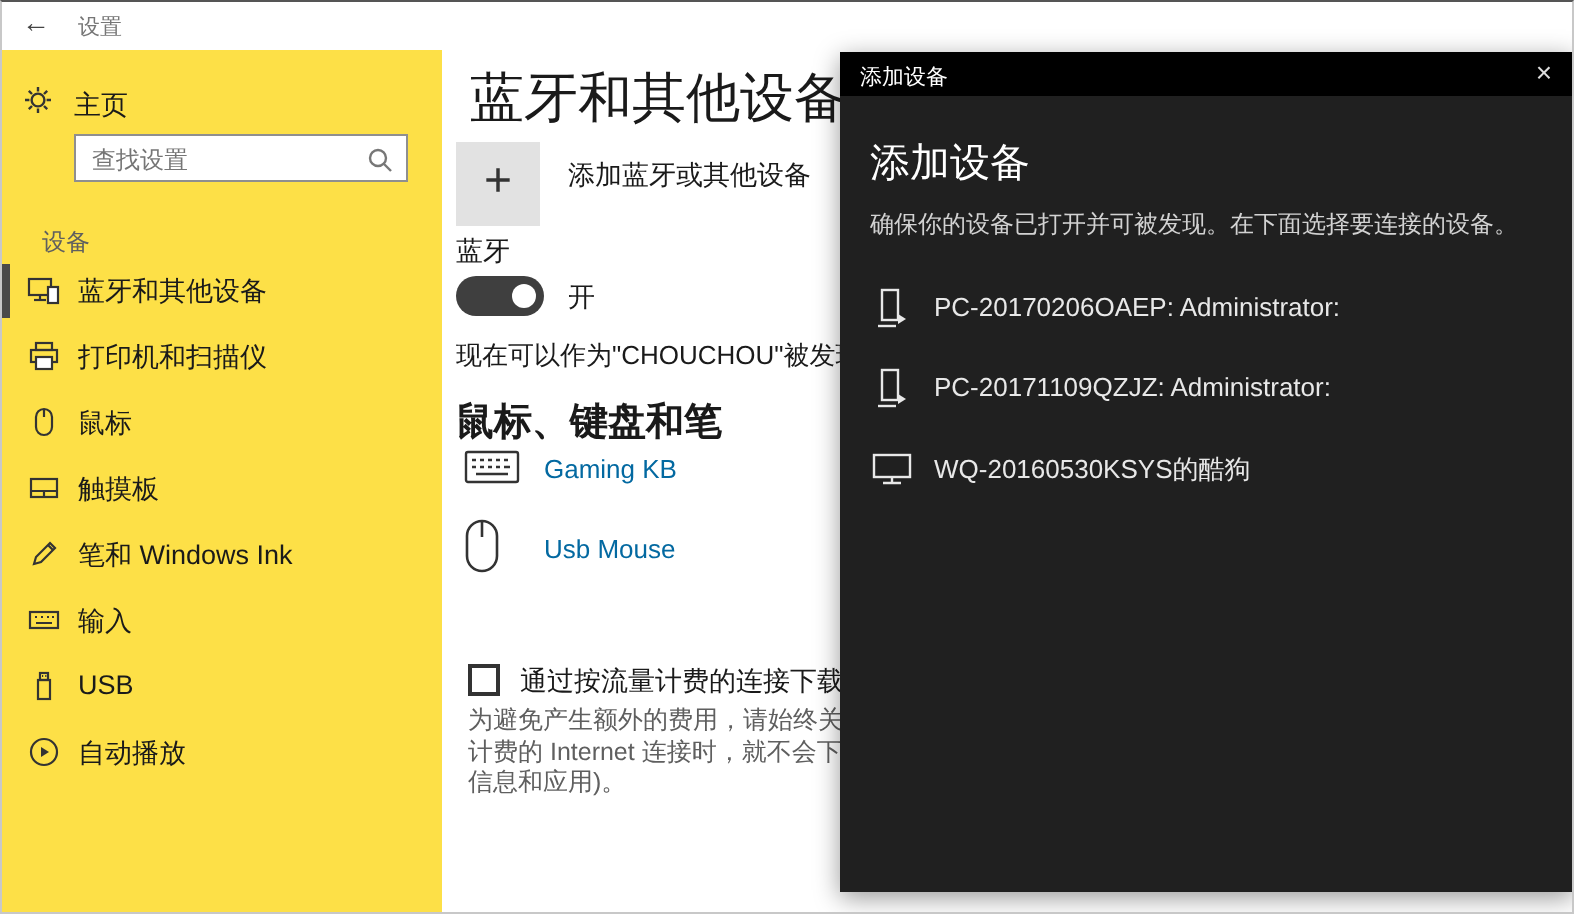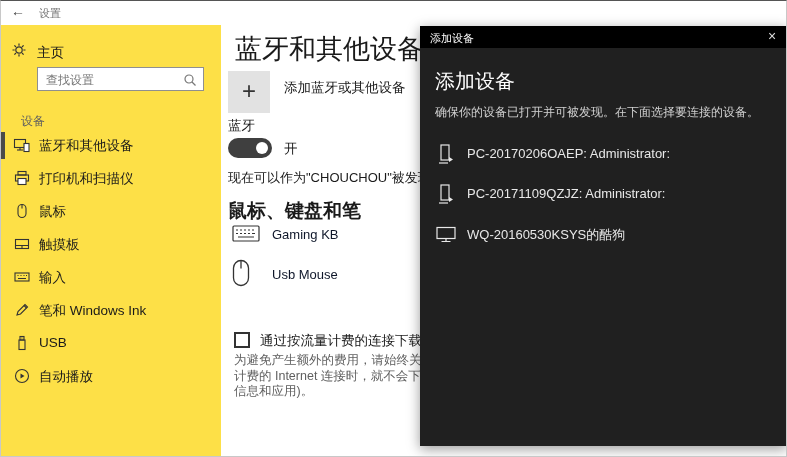--- a/index.html
+++ b/index.html
@@ -36,21 +36,21 @@
                 color:#333; font-size:24px; font-weight:300; text-align:center; line-height:40px; }
   .add-lbl { position:absolute; left:56px; top:8px; font-size:13.5px; color:#1a1a1a; white-space:nowrap; }
   .bt-label { position:absolute; left:227px; top:116px; font-size:13.5px; color:#1a1a1a; }
   .toggle-row { position:absolute; left:227px; top:137px; height:20px; cursor:pointer; }
   .toggle { position:relative; display:inline-block; width:44px; height:20px; border-radius:10px; background:#3f3f3f; }
   .toggle .knob { position:absolute; right:4px; top:4px; width:12px; height:12px; border-radius:50%; background:#fff; }
   .toggle-state { position:absolute; left:56px; top:2px; font-size:13.5px; color:#1a1a1a; white-space:nowrap; }
   .discover { position:absolute; left:227px; top:168px; font-size:13px; color:#1a1a1a; white-space:nowrap; }
   .devices-header { position:absolute; left:227px; top:197px; font-size:19px; color:#1a1a1a; white-space:nowrap; }
   .dev-row { position:absolute; left:231px; height:34px; }
-  .dev-row .lbl { position:absolute; left:40px; top:4px; font-size:13px; color:#0f172a; white-space:nowrap; }
+  .dev-row .lbl { position:absolute; left:40px; top:4px; font-size:13px; color:#0369a1; white-space:nowrap; }
   .metered-row { position:absolute; left:233px; top:330px; cursor:pointer; }
   .cbx { position:absolute; left:0; top:1px; width:16px; height:16px; border:2px solid #333; background:#fff; }
   .metered-lbl { position:absolute; left:26px; top:1px; font-size:13.5px; color:#1a1a1a; white-space:nowrap; }
   .metered-desc { position:absolute; left:233px; top:352px; font-size:12.5px; color:#5f5f5f; line-height:15.5px; }
   .metered-desc div { white-space:nowrap; }
 
   
   .dialog { position:absolute; left:403px; top:25px; width:367px; height:420px; background:#202020;
             z-index:10; box-shadow:0 3px 12px rgba(0,0,0,.4);margin-left:16px; }
   .dlg-titlebar { position:absolute; left:0; top:0; width:100%; height:22px; background:#000; }
@@ -148,37 +148,37 @@
                 <path d="M2.5 10.5h13M9 10.5v3"></path>
           </g>
             </svg>
         </span>
         <span class="lbl">触摸板</span>
       </div>
       <div class="side-item">
         <span class="icon">
           <svg width="18" height="18" viewBox="0 0 18 18">
               <g stroke="#333" stroke-width="1.1" fill="none">
+            <path d="M4 14l1-3.5 7-7 2.5 2.5-7 7L4 14z"></path>
+                <path d="M11 4.5L13.5 7"></path>
+          </g>
+            </svg>
+        </span>
+        <span class="lbl">笔和 Windows Ink</span>
+      </div>
+      <div class="side-item">
+        <span class="icon">
+          <svg width="18" height="18" viewBox="0 0 18 18">
+              <g stroke="#333" stroke-width="1.1" fill="none">
             <rect x="2" y="5" width="14" height="8"></rect>
                 <path d="M4.5 7.5h1M7.5 7.5h1M10.5 7.5h1M13 7.5h1M5 10.5h8"></path>
           </g>
             </svg>
         </span>
         <span class="lbl">输入</span>
-      </div>
-      <div class="side-item">
-        <span class="icon">
-          <svg width="18" height="18" viewBox="0 0 18 18">
-              <g stroke="#333" stroke-width="1.1" fill="none">
-            <path d="M4 14l1-3.5 7-7 2.5 2.5-7 7L4 14z"></path>
-                <path d="M11 4.5L13.5 7"></path>
-          </g>
-            </svg>
-        </span>
-        <span class="lbl">笔和 Windows Ink</span>
       </div>
       <div class="side-item">
         <span class="icon">
           <svg width="18" height="18" viewBox="0 0 18 18">
               <g stroke="#333" stroke-width="1.1" fill="none">
             <rect x="6" y="6" width="6" height="9.5"></rect>
                 <rect x="7" y="2.5" width="4" height="3.5"></rect>
             <path d="M8 4h.6M9.6 4h.6"></path>
           </g>
             </svg>

